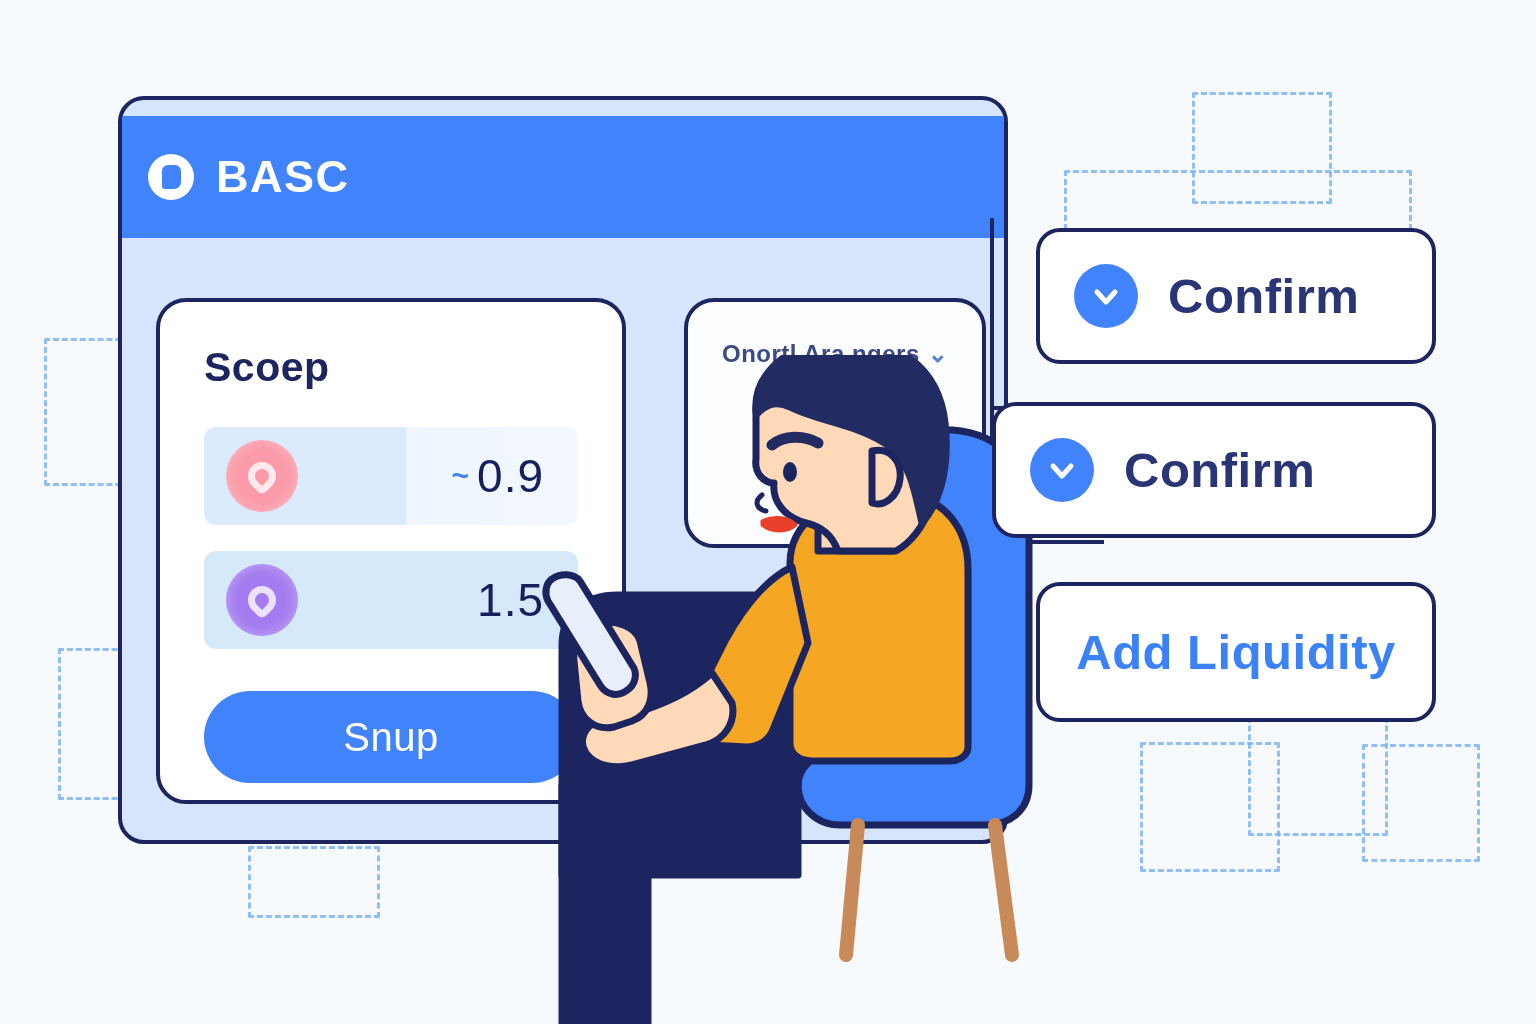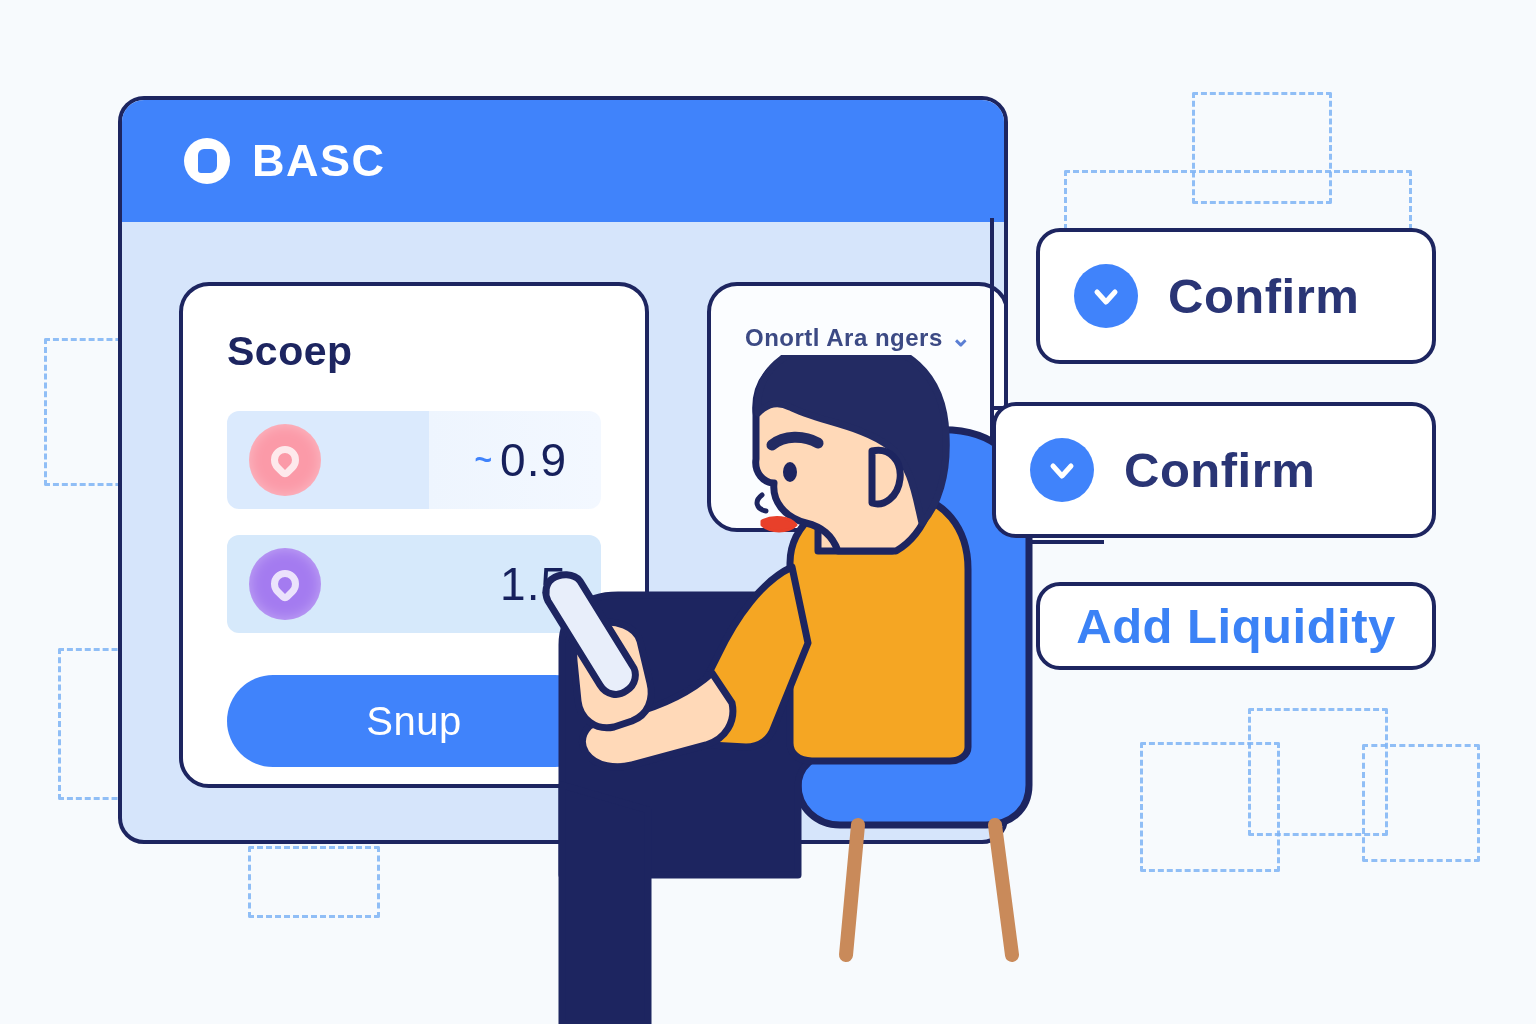--- a/index.html
+++ b/index.html
@@ -27,22 +27,23 @@
     border:4px solid #1d2560;
     border-radius:26px;
     background:#d6e5fb;
     overflow:hidden;
   }
   #window-header {
     height:122px;
     background:#4083fb;
     display:flex;
     align-items:center;
-    padding-left:62px;
+    padding-left:26px;
     gap:22px;
+    margin-top:16px;
   }
   #logo-mark {
     width:46px; height:46px;
     border-radius:50%;
     background:#ffffff;
     display:flex; align-items:center; justify-content:center;
     flex:none;
   }
   #logo-mark i {
     display:block;
@@ -52,21 +53,21 @@
   }
   #brand-title {
     color:#ffffff;
     font-size:45px;
     font-weight:bold;
     letter-spacing:1.5px;
   }
   #window-body {
     position:relative;
     height:626px;
-    padding:60px 57px;
+    padding:60px 34px;
     display:flex;
     gap:58px;
   }
 
   
   #swap-card {
     width:470px;
     background:#ffffff;
     border:4px solid #1d2560;
     border-radius:30px;
@@ -176,21 +177,21 @@
     font-size:49px;
     font-weight:bold;
     color:#2a3575;
     letter-spacing:.5px;
     white-space:nowrap;
   }
   .action-label.accent { color:#3b82f6; }
 
   #confirm-btn-1 { left:1036px; top:228px; width:400px; height:136px; }
   #confirm-btn-2 { left:992px; top:402px; width:444px; height:136px; }
-  #add-liquidity-btn { left:1036px; top:582px; width:400px; height:88px; justify-content:center; padding:10px 20px; }
+  #add-liquidity-btn { left:1036px; top:582px; width:400px; height:140px; justify-content:center; padding:10px 20px; }
 
   
   .connector {
     position:absolute;
     border-color:#1d2560;
     border-style:solid;
     border-width:0;
   }
 
   

